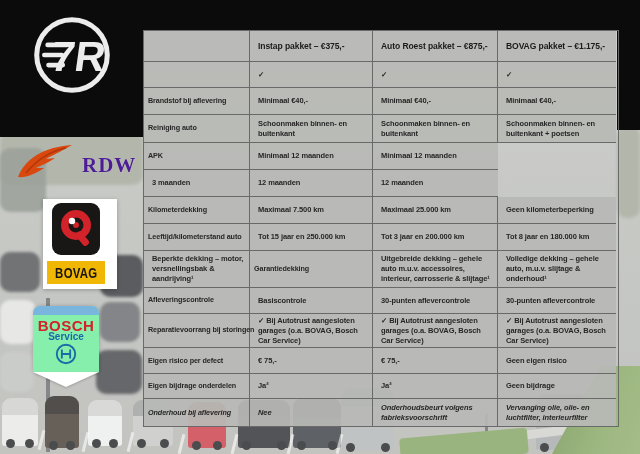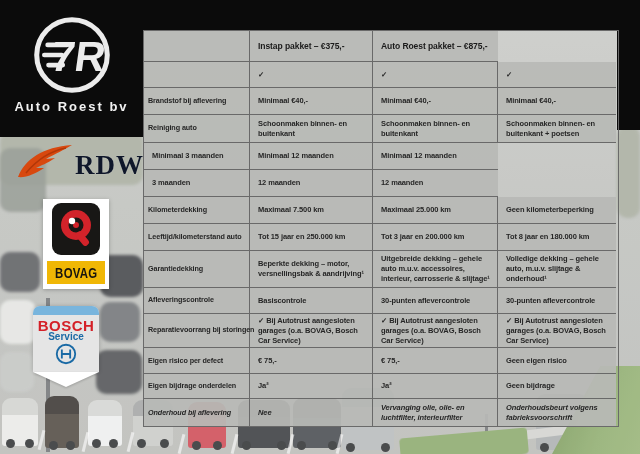--- a/index.html
+++ b/index.html
@@ -30,29 +30,29 @@
   .band-left{left:0;top:0;width:143px;height:137px;}
   .band-right{left:617px;top:0;width:23px;height:130px;}
 
   
   .logo{position:absolute;z-index:3;}
   .ar-logo{left:0;top:0;width:143px;height:137px;text-align:center;}
   .ar-circle{margin-top:13px;}
   .ar-name{margin-top:-2px;color:#f0f0f0;font-size:13px;font-weight:700;letter-spacing:2px;white-space:nowrap;}
 
   .rdw{left:16px;top:142px;width:122px;height:46px;display:flex;align-items:center;}
-  .rdw-text{font-family:"Liberation Serif",serif;font-weight:700;font-size:27px;color:#0f172a;
-            letter-spacing:1px;margin-left:1px;text-shadow:0 0 1px rgba(255,255,255,.5);}
-
-  .bovag{left:43px;top:199px;width:58px;background:#fff;padding:4px 4px 5px 4px;box-shadow:0 1px 4px rgba(0,0,0,.25);}
+  .rdw-text{font-family:"Liberation Serif",serif;font-weight:700;font-size:21px;color:#4c1d95;
+            letter-spacing:1px;margin-left:8px;text-shadow:0 0 1px rgba(255,255,255,.5);}
+
+  .bovag{left:43px;top:199px;width:58px;background:#fff;padding:4px 12px 5px 4px;box-shadow:0 1px 4px rgba(0,0,0,.25);}
   .bovag-band{margin-top:2px;height:23px;background:#f0b705;display:flex;align-items:center;justify-content:center;}
   .bovag-word{font-weight:700;font-size:12px;color:#18150f;letter-spacing:.3px;transform:scale(.95,1.25);}
 
   .bosch{left:33px;top:306px;width:66px;}
-  .bosch-card{background:#e5e5e5;border-radius:7px 7px 0 0;overflow:hidden;box-shadow:0 0 4px rgba(0,0,0,.2);
+  .bosch-card{background:#86efac;border-radius:7px 7px 0 0;overflow:hidden;box-shadow:0 0 4px rgba(0,0,0,.2);
               text-align:center;padding-bottom:2px;}
   .bosch-strip{height:9px;background:#79b5dd;}
   .bosch-word{font-size:15px;font-weight:700;color:#d42027;letter-spacing:.5px;margin-top:2px;}
   .bosch-service{font-size:10px;font-weight:700;color:#1a6aa5;margin-top:-3px;}
   .bosch-tri{width:0;height:0;border-left:33px solid transparent;border-right:33px solid transparent;
              border-top:15px solid #ffffff;filter:drop-shadow(0 1px 1px rgba(0,0,0,.2));}
 
   
   .table{position:absolute;left:143px;top:30px;width:474px;z-index:4;border:1px solid #6a6a6a;}
   .trow{display:grid;grid-template-columns:106px 123px 125px 118px;}
@@ -134,21 +134,20 @@
       <svg width="84" height="84" viewBox="0 0 100 100">
         <circle cx="50" cy="50" r="42" fill="none" stroke="#ececec" stroke-width="6"></circle>
         <g stroke="#ececec" stroke-width="5.5" stroke-linecap="round">
           <path d="M21 38 h23"></path>
             <path d="M17 50 h21"></path>
             <path d="M22 62 h17"></path>
         </g>
         <text x="33" y="69" font-size="50" font-weight="bold" font-family="Liberation Sans, sans-serif" fill="#ececec" transform="skewX(-8)">7R</text>
       </svg>
     </div>
-    <div class="ar-name">Auto Roest bv</div>
   </div>
 
   <div class="logo rdw">
     <span>
       <svg width="58" height="40" viewBox="0 0 58 40">
         <path d="M2 34 C9 16 27 4 56 2 C42 10 37 12 30 16 L39 15 C30 21 26 22 20 25 L28 25 C19 31 10 35 2 34 Z" fill="#d8480f"></path>
         <path d="M10 30 C20 18 34 8 50 5" stroke="#b23708" stroke-width="1.4" fill="none"></path>
       </svg>
     </span>
     <span class="rdw-text">RDW</span>
@@ -189,20 +188,23 @@
     <div class="trow">
       <div class="cell hcell lbl">
           <span></span>
         </div>
       <div class="cell hcell">
           <span>Instap pakket – €375,-</span>
         </div>
       <div class="cell hcell">
           <span>Auto Roest pakket – €875,-</span>
         </div>
+      <div class="cell hcell">
+          <span>BOVAG pakket – €1.175,-</span>
+        </div>
     </div>
 
     <div class="trow">
       <div class="cell lbl">
           <span></span>
         </div>
       <div class="cell">✓</div>
       <div class="cell">✓</div>
       <div class="cell">✓</div>
     </div>
@@ -216,21 +218,23 @@
     </div>
     <div class="trow">
       <div class="cell lbl">
           <span>Reiniging auto</span>
         </div>
       <div class="cell">Schoonmaken binnen- en buitenkant</div>
       <div class="cell">Schoonmaken binnen- en buitenkant</div>
       <div class="cell">Schoonmaken binnen- en buitenkant + poetsen</div>
     </div>
     <div class="trow">
-      <div class="cell">Minimaal 3 maanden</div>
+      <div class="cell lbl">
+          <span>APK</span>
+        </div>
       <div class="cell">Minimaal 12 maanden</div>
       <div class="cell">Minimaal 12 maanden</div>
     </div>
     <div class="trow">
       <div class="cell">3 maanden</div>
       <div class="cell">12 maanden</div>
       <div class="cell">12 maanden</div>
     </div>
     <div class="trow">
       <div class="cell lbl">
@@ -242,24 +246,24 @@
     </div>
     <div class="trow">
       <div class="cell lbl">
           <span>Leeftijd/kilometerstand auto</span>
         </div>
       <div class="cell">Tot 15 jaar en 250.000 km</div>
       <div class="cell">Tot 3 jaar en 200.000 km</div>
       <div class="cell">Tot 8 jaar en 180.000 km</div>
     </div>
     <div class="trow">
+      <div class="cell">Beperkte dekking – motor, versnellingsbak &amp; aandrijving¹</div>
       <div class="cell lbl">
           <span>Garantiedekking</span>
         </div>
-      <div class="cell">Beperkte dekking – motor, versnellingsbak &amp; aandrijving¹</div>
       <div class="cell">Uitgebreide dekking – gehele auto m.u.v. accessoires, interieur, carrosserie &amp; slijtage¹</div>
       <div class="cell">Volledige dekking – gehele auto, m.u.v. slijtage &amp; onderhoud¹</div>
     </div>
     <div class="trow">
       <div class="cell lbl">
           <span>Afleveringscontrole</span>
         </div>
       <div class="cell">Basiscontrole</div>
       <div class="cell">30-punten aflevercontrole</div>
       <div class="cell">30-punten aflevercontrole</div>
@@ -286,18 +290,18 @@
         </div>
       <div class="cell">Ja²</div>
       <div class="cell">Ja²</div>
       <div class="cell">Geen bijdrage</div>
     </div>
     <div class="trow">
       <div class="cell lbl">
           <span>Onderhoud bij aflevering</span>
         </div>
       <div class="cell">Nee</div>
+      <div class="cell">Onderhoudsbeurt volgens fabrieksvoorschrift</div>
       <div class="cell">Vervanging olie, olie- en luchtfilter, interieurfilter</div>
-      <div class="cell">Onderhoudsbeurt volgens fabrieksvoorschrift</div>
     </div>
   </div>
 
 </div>
 
 </body></html>

